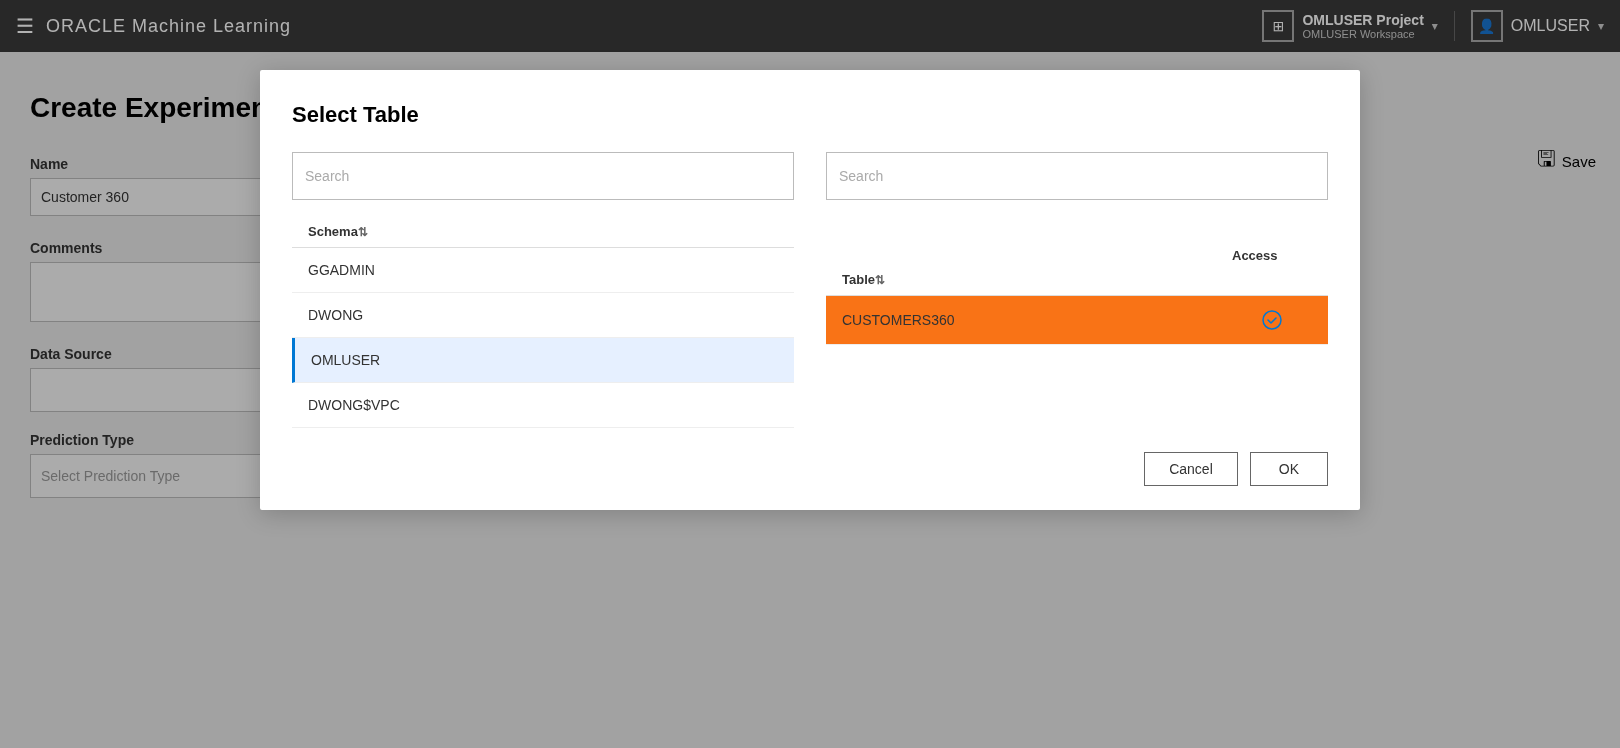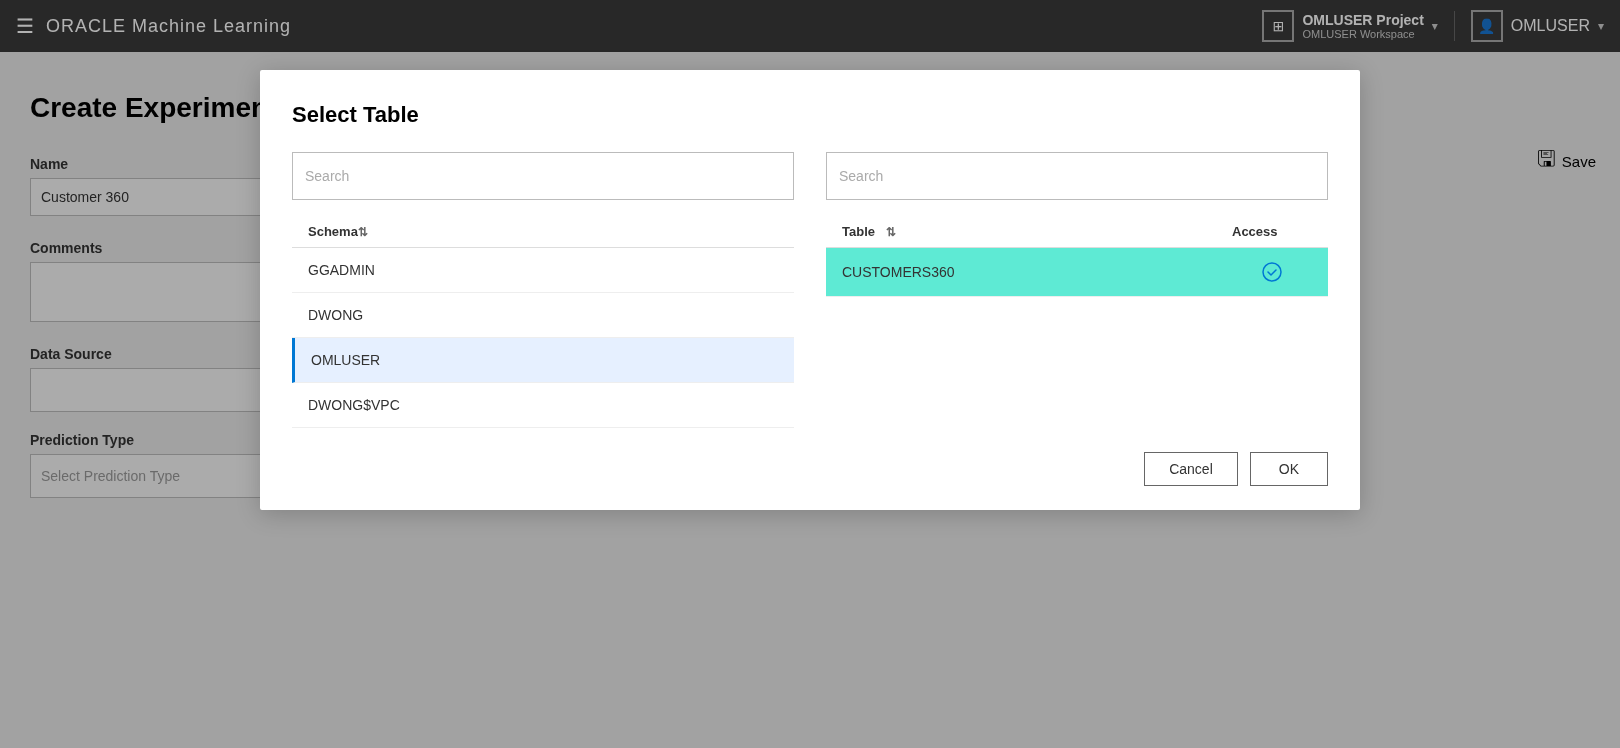--- a/index.html
+++ b/index.html
@@ -265,42 +265,43 @@
       padding: 8px 16px;
       border-bottom: 1px solid #ddd;
     }
     .col-table {
       flex: 1;
       font-size: 13px;
       font-weight: 600;
       color: #333;
       display: flex;
       align-items: center;
-      gap: 11px;
+      gap: 0;
+      margin-top: 48px;
     }
     .col-access {
       width: 80px;
       font-size: 13px;
       font-weight: 600;
       color: #333;
     }
     .table-list {
       flex: 1;
     }
     .table-row-item {
       display: flex;
       align-items: center;
       padding: 14px 16px;
       font-size: 14px;
       color: #333;
       border-bottom: 1px solid #eee;
       cursor: pointer;
     }
     .table-row-item.selected {
-      background: #5eead4;
+      background: #f97316;
     }
     .table-row-name {
       flex: 1;
     }
     .access-icon {
       width: 80px;
       display: flex;
       align-items: center;
       justify-content: center;
       color: #0078d4;

